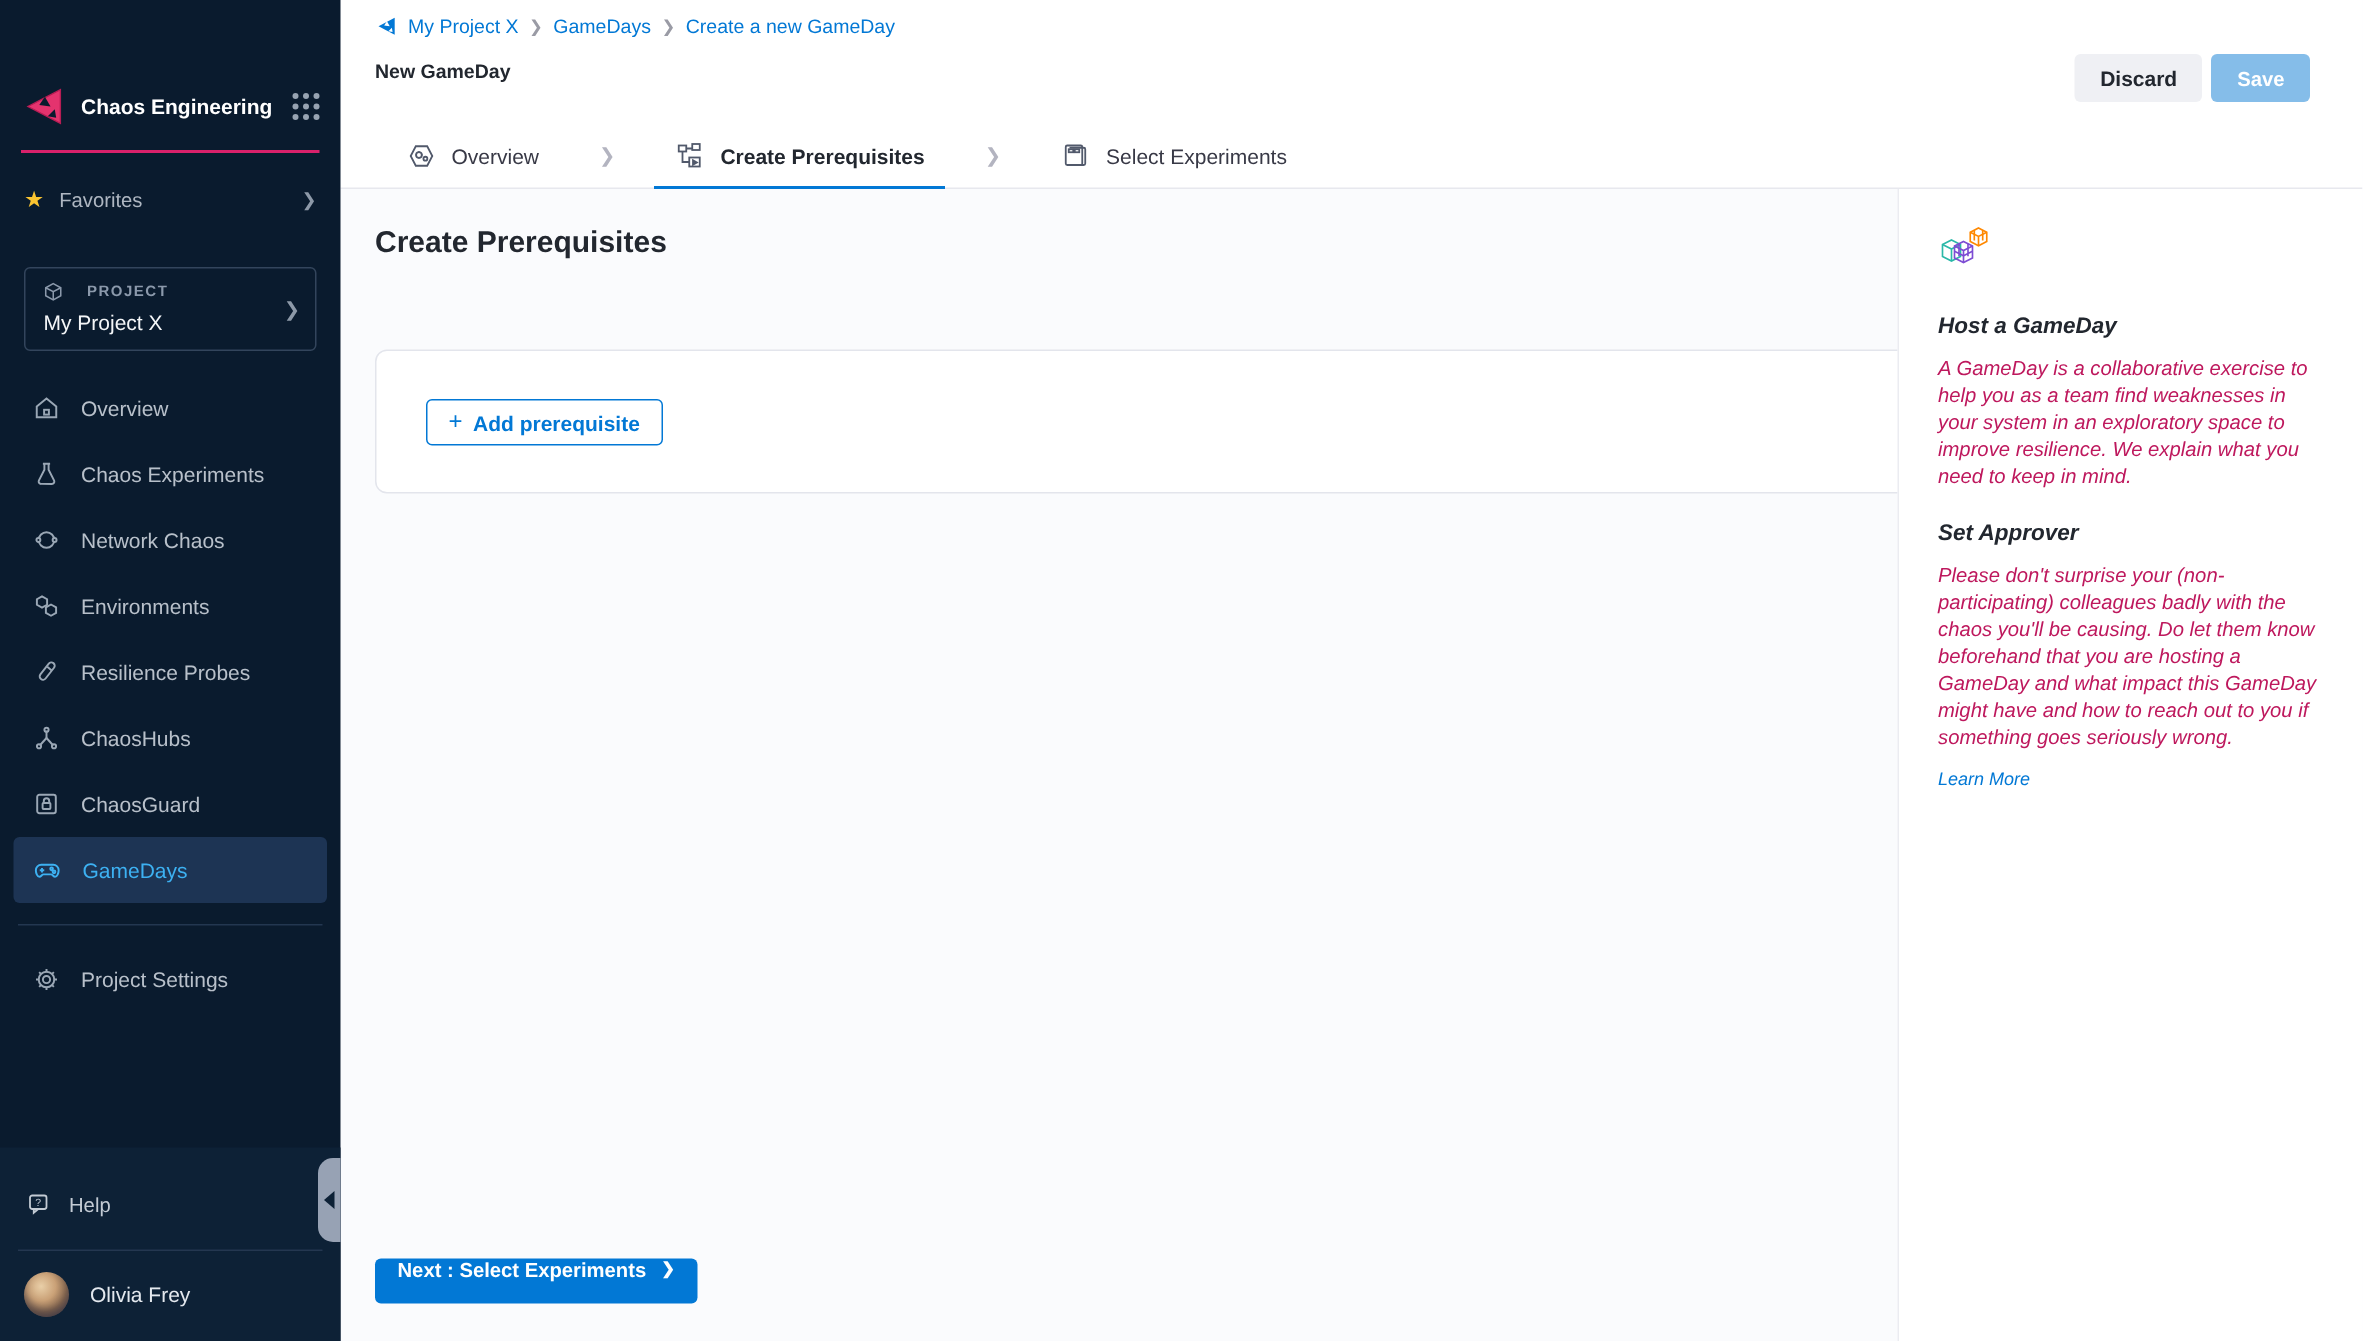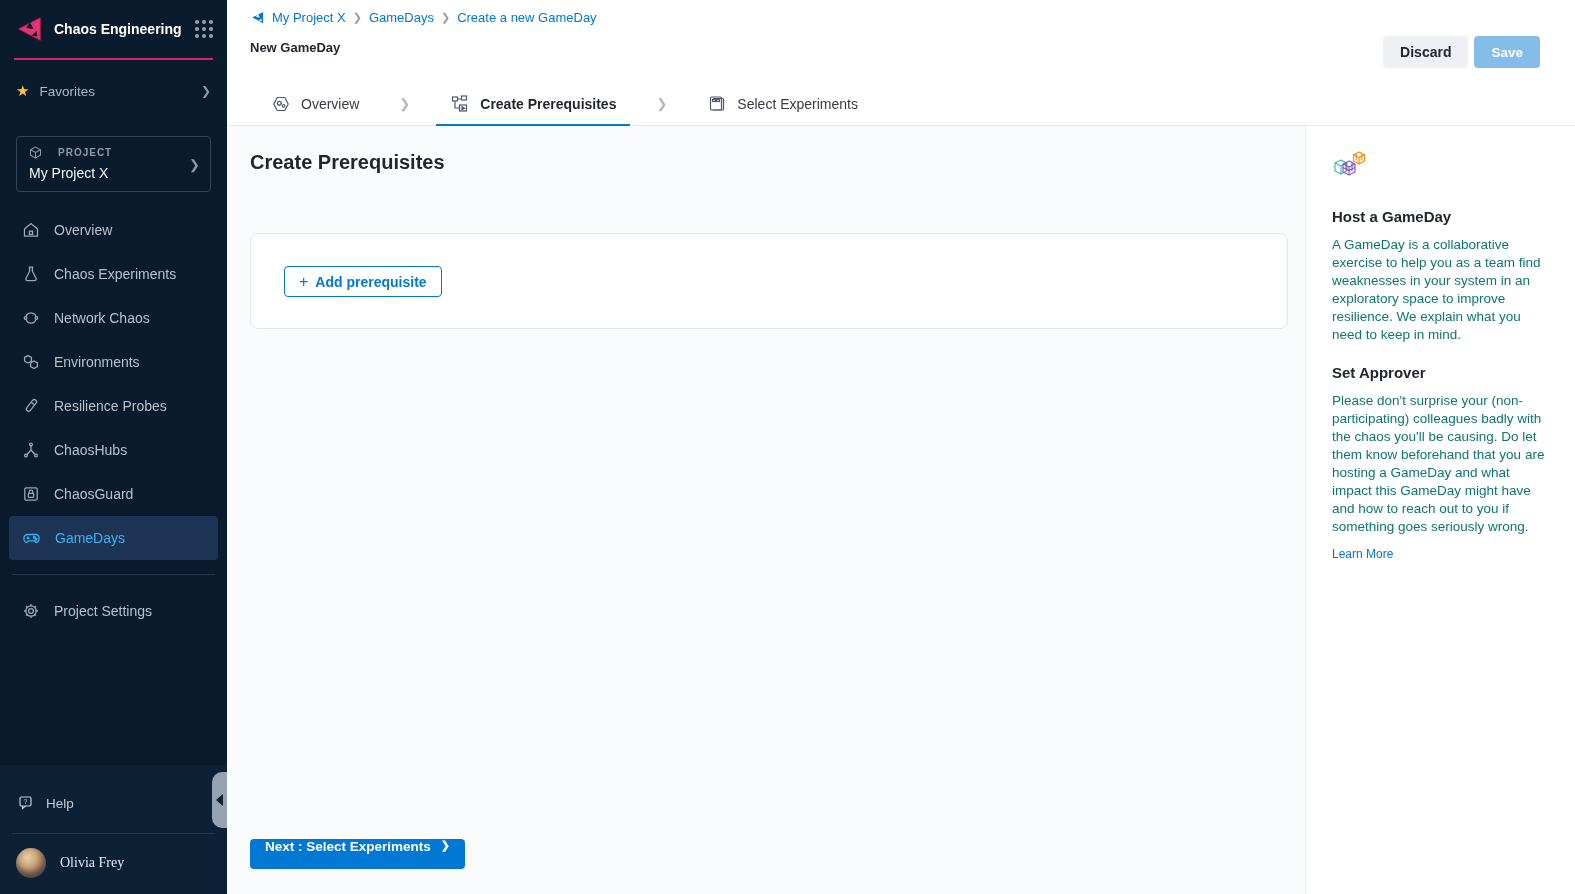--- a/index.html
+++ b/index.html
@@ -1,21 +1,21 @@
 <!DOCTYPE html>
 <html><head>
 <meta charset="utf-8">
 <style>
   * { margin:0; padding:0; box-sizing:border-box; }
   html,body { width:1575px; height:894px; font-family:"Liberation Sans", sans-serif; background:#fff; overflow:hidden; }
   .app { position:relative; width:1575px; height:894px; }
 
   
   .sidebar { position:absolute; left:0; top:0; width:227px; height:894px; background:#0a1b2e; color:#c3cbd4; z-index:5; }
-  .side-head { display:flex; align-items:center; padding:14px 14px 12px 14px; gap:10px; }
+  .side-head { display:flex; align-items:center; padding:14px 14px 12px 14px; gap:10px;margin-top:42px; }
   .brand-logo { width:30px; height:30px; flex:0 0 auto; }
   .brand-name { color:#fff; font-size:14px; font-weight:bold; line-height:1.15; flex:1; }
   .grid-icon { display:grid; grid-template-columns:repeat(3,4px); grid-gap:3px; cursor:pointer; }
   .grid-icon span { width:4px; height:4px; border-radius:50%; background:#97a3b2; }
   .brand-rule { height:2px; background:#d9216b; margin:2px 14px 0 14px; }
 
   .fav-row { display:flex; align-items:center; gap:10px; padding:0 16px; height:42px; margin-top:10px; cursor:pointer; }
   .fav-star { color:#fbc531; font-size:15px; }
   .fav-label { font-size:13.5px; color:#aeb6c1; flex:1; }
   .chev { color:#8d99a8; font-size:12px; }
@@ -28,21 +28,21 @@
   .nav { margin-top:16px; }
   .nav-item { display:flex; align-items:center; gap:14px; height:44px; padding:0 10px 0 22px; font-size:14px; color:#b8c0ca; cursor:pointer; }
   .nav-item svg { flex:0 0 auto; color:#9aa7b5; }
   .nav-item.active { background:#1d3454; border-radius:4px; margin:0 9px; padding-left:13px; color:#3db1f2; }
   .nav-item.active svg { color:#3db1f2; }
   .side-divider { height:1px; background:#233750; margin:14px 12px; }
 
   .sidebar-bottom { position:absolute; bottom:0; left:0; width:227px; background:#0d2136; padding-top:18px; }
   .help-row { display:flex; align-items:center; gap:12px; padding:0 18px; height:40px; cursor:pointer; font-size:13.5px; color:#c3cbd4; }
   .bottom-divider { height:1px; background:#243750; margin:10px 12px 0 12px; }
-  .user-row { display:flex; align-items:center; gap:14px; padding:14px 16px 16px 16px; cursor:pointer;font-family:Liberation Serif, serif; }
+  .user-row { display:flex; align-items:center; gap:14px; padding:14px 16px 16px 16px; cursor:pointer; }
   .avatar { width:30px; height:30px; border-radius:50%; background:radial-gradient(circle at 38% 32%, #e9cfa8 0%, #caa177 35%, #8a6a50 62%, #4a4350 100%); box-shadow:inset 0 -4px 6px rgba(40,40,60,.5); }
   .user-name { font-size:14px; color:#e3e8ee; }
 
   .collapse-tab { position:absolute; right:0; top:772px; width:15px; height:56px; background:#97a2b4; border-radius:10px 0 0 10px; display:flex; align-items:center; justify-content:center; cursor:pointer; }
   .collapse-tab i { display:block; width:0; height:0; border-top:6px solid transparent; border-bottom:6px solid transparent; border-right:7px solid #0d2136; }
 
   
   .topbar { position:absolute; left:227px; top:0; right:0; height:82px; background:#fff; }
   .breadcrumb { position:absolute; left:23px; top:10px; display:flex; align-items:center; gap:7px; font-size:13px; }
   .breadcrumb a { color:#0278d5; text-decoration:none; cursor:pointer; }
@@ -64,23 +64,23 @@
   .content { position:absolute; left:227px; top:126px; width:1086px; height:768px; background:#fafbfd; }
   .content h2 { font-size:20px; font-weight:bold; color:#22272f; position:absolute; left:23px; top:25px; }
   .content .subtitle { position:absolute; left:23px; top:61px; font-size:14px; color:#383946; }
   .prereq-card { position:absolute; left:23px; top:107px; width:1038px; height:96px; background:#fff; border:1px solid #e3e5ec; border-radius:8px; }
   .btn-add { position:absolute; left:33px; top:32px; display:flex; align-items:center; gap:7px; background:#fff; border:1px solid #0278d5; color:#0278d5; border-radius:4px; height:31px; padding:0 14px; font-size:14px; font-weight:600; font-family:inherit; cursor:pointer; }
   .btn-add .plus { font-size:16px; font-weight:400; }
   .btn-next { position:absolute; left:23px; bottom:25px; display:flex; align-items:flex-start; gap:10px; background:#0278d5; color:#fff; border:none; border-radius:4px; height:30px; padding:0 15px; font-size:13.5px; font-weight:bold; font-family:inherit; cursor:pointer; }
   .btn-next .chev-r { font-size:11px; }
 
   
-  .aside { position:absolute; right:0; top:126px; width:270px; height:768px; background:#fff; border-left:1px solid #ebecf1; padding:24px 26px 0 26px; }
+  .aside { position:absolute; right:0; top:126px; width:310px; height:768px; background:#fff; border-left:1px solid #ebecf1; padding:24px 26px 0 26px;font-style:italic; }
   .aside h3 { font-size:15px; font-weight:bold; color:#22272f; margin-top:20px; }
-  .aside p { font-size:13.5px; line-height:18px; color:#0f766e; margin-top:11px; }
+  .aside p { font-size:13.5px; line-height:18px; color:#be185d; margin-top:11px; }
   .aside .set-approver { margin-top:20px; }
   .learn-more { display:inline-block; margin-top:11px; font-size:12px; color:#0278d5; text-decoration:none; cursor:pointer; }
 </style>
 </head>
 <body>
 
 <div class="app">
 
   <nav class="sidebar">
     <div class="side-head">

